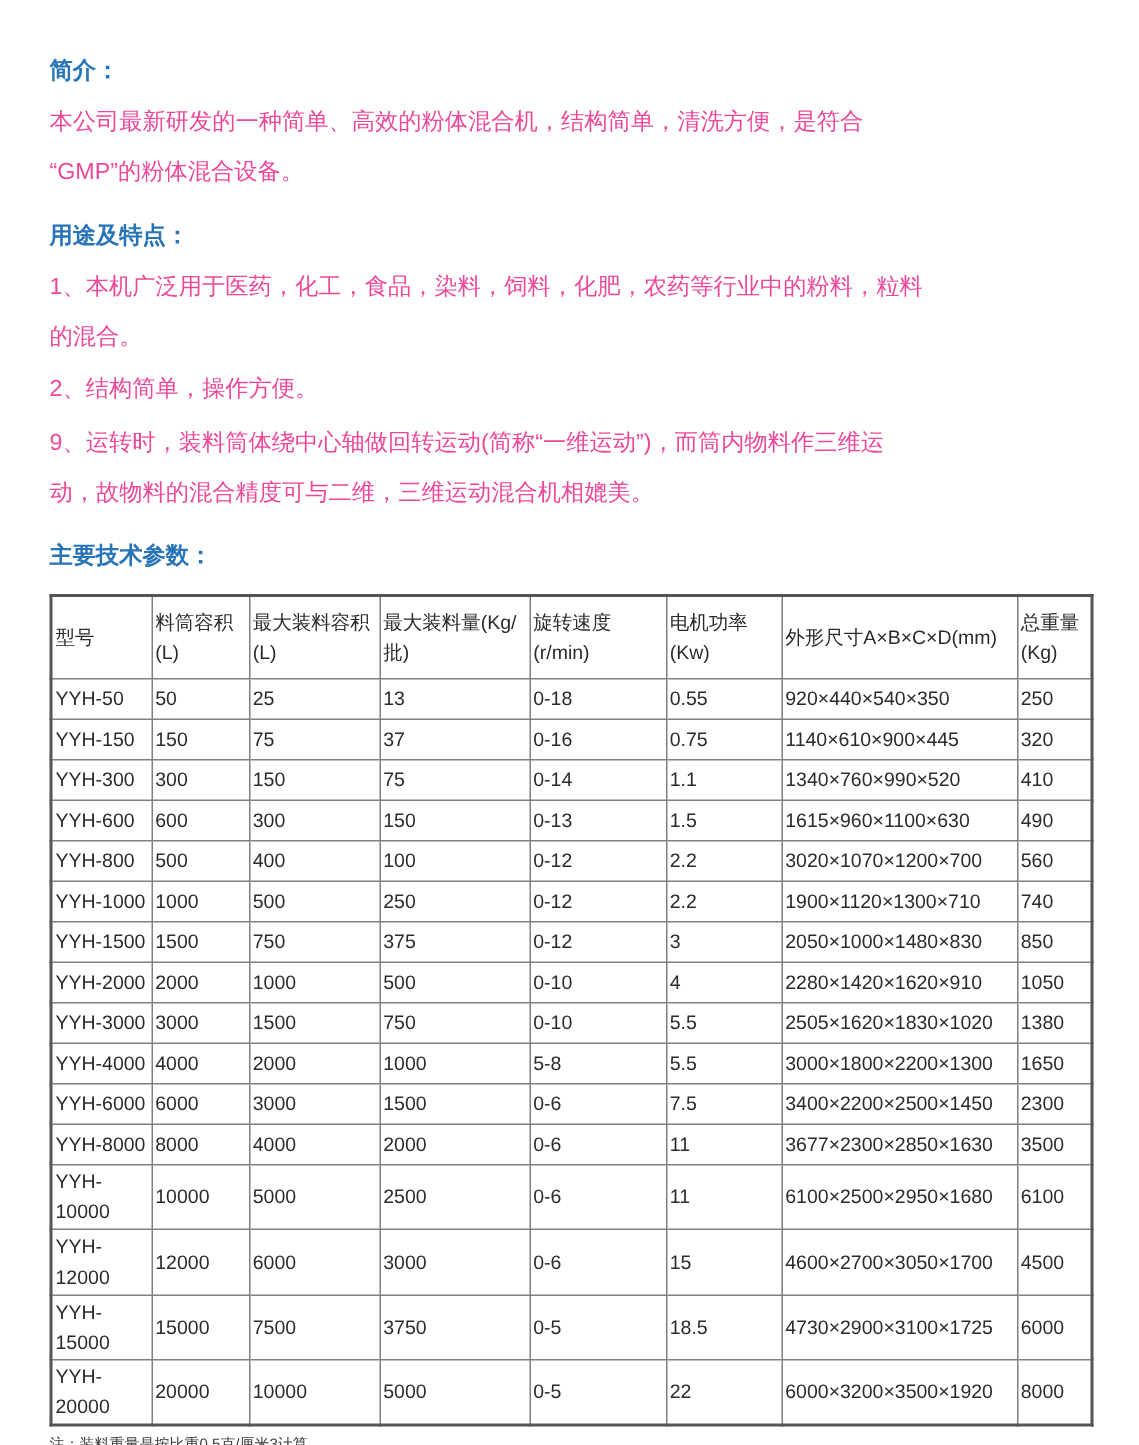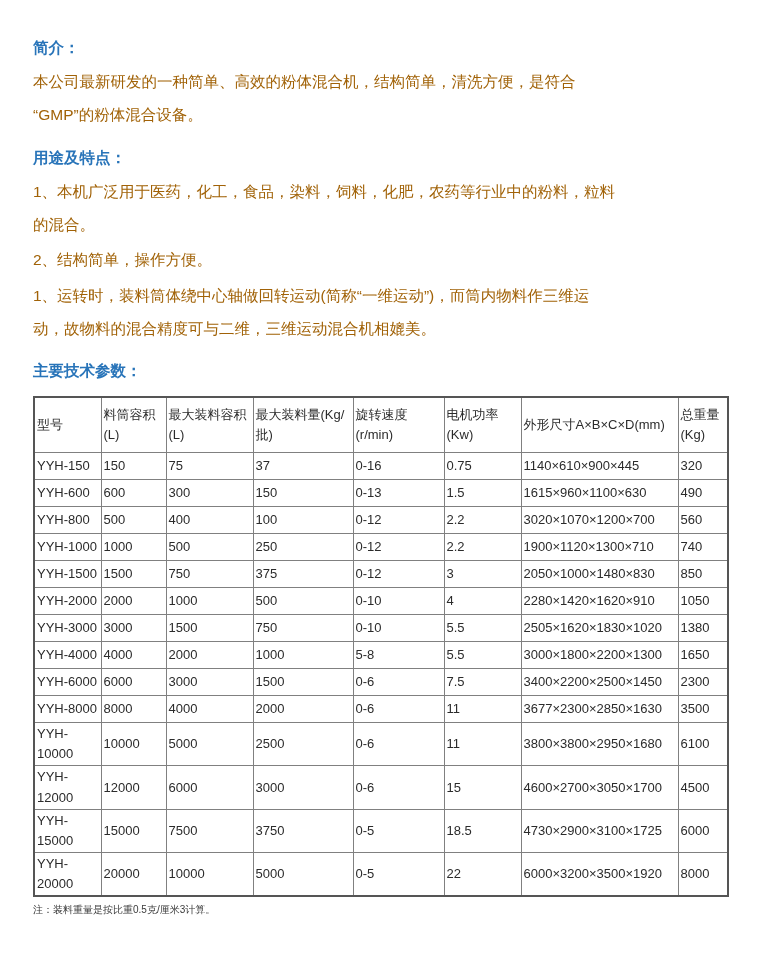--- a/index.html
+++ b/index.html
@@ -19,21 +19,21 @@
   }
   h3.sec-heading {
     font-size: 15.5px;
     font-weight: bold;
     color: #2874b9;
     margin: 10px 0 2px 0;
     line-height: 2.0;
   }
   p.body-text {
     font-size: 15.5px;
-    color: #a16207;
+    color: #ec4899;
     margin: 0 0 2px 0;
     line-height: 2.15;
     white-space: pre-line;
   }
   table.specs {
     border-collapse: collapse;
     table-layout: fixed;
     width: 694px;
     margin-top: 10px;
     border: 2px solid #555555;
@@ -66,21 +66,21 @@
 <div class="page">
 
   <h3 class="sec-heading">简介：</h3>
   <p class="body-text">本公司最新研发的一种简单、高效的粉体混合机，结构简单，清洗方便，是符合
 “GMP”的粉体混合设备。</p>
 
   <h3 class="sec-heading">用途及特点：</h3>
   <p class="body-text">1、本机广泛用于医药，化工，食品，染料，饲料，化肥，农药等行业中的粉料，粒料
 的混合。</p>
   <p class="body-text">2、结构简单，操作方便。</p>
-  <p class="body-text">1、运转时，装料筒体绕中心轴做回转运动(简称“一维运动”)，而筒内物料作三维运
+  <p class="body-text">9、运转时，装料筒体绕中心轴做回转运动(简称“一维运动”)，而筒内物料作三维运
 动，故物料的混合精度可与二维，三维运动混合机相媲美。</p>
 
   <h3 class="sec-heading">主要技术参数：</h3>
 
   <table class="specs">
     <colgroup>
       <col style="width:67px">
       <col style="width:65px">
       <col style="width:87px">
       <col style="width:100px">
@@ -96,30 +96,50 @@
           <th>最大装料容积(L)</th>
           <th>最大装料量(Kg/批)</th>
           <th>旋转速度(r/min)</th>
           <th>电机功率(Kw)</th>
           <th>外形尺寸A×B×C×D(mm)</th>
           <th>总重量(Kg)</th>
         </tr>
     </thead>
     <tbody id="specs-body">
         <tr>
+          <td>YYH-50</td>
+          <td>50</td>
+          <td>25</td>
+          <td>13</td>
+          <td>0-18</td>
+          <td>0.55</td>
+          <td>920×440×540×350</td>
+          <td>250</td>
+        </tr>
+        <tr>
           <td>YYH-150</td>
           <td>150</td>
           <td>75</td>
           <td>37</td>
           <td>0-16</td>
           <td>0.75</td>
           <td>1140×610×900×445</td>
           <td>320</td>
         </tr>
         <tr>
+          <td>YYH-300</td>
+          <td>300</td>
+          <td>150</td>
+          <td>75</td>
+          <td>0-14</td>
+          <td>1.1</td>
+          <td>1340×760×990×520</td>
+          <td>410</td>
+        </tr>
+        <tr>
           <td>YYH-600</td>
           <td>600</td>
           <td>300</td>
           <td>150</td>
           <td>0-13</td>
           <td>1.5</td>
           <td>1615×960×1100×630</td>
           <td>490</td>
         </tr>
         <tr>
@@ -202,21 +222,21 @@
           <td>3677×2300×2850×1630</td>
           <td>3500</td>
         </tr>
         <tr>
           <td>YYH-10000</td>
           <td>10000</td>
           <td>5000</td>
           <td>2500</td>
           <td>0-6</td>
           <td>11</td>
-          <td>3800×3800×2950×1680</td>
+          <td>6100×2500×2950×1680</td>
           <td>6100</td>
         </tr>
         <tr>
           <td>YYH-12000</td>
           <td>12000</td>
           <td>6000</td>
           <td>3000</td>
           <td>0-6</td>
           <td>15</td>
           <td>4600×2700×3050×1700</td>

